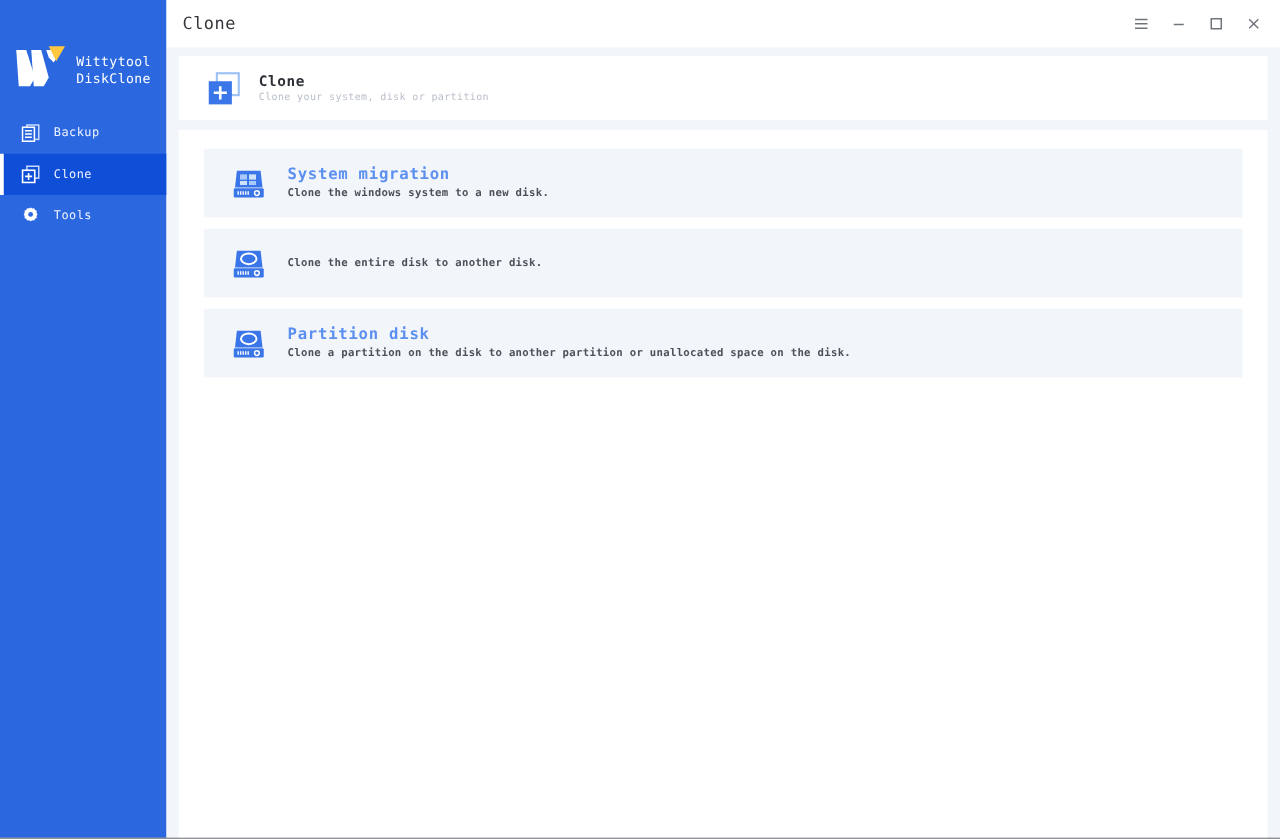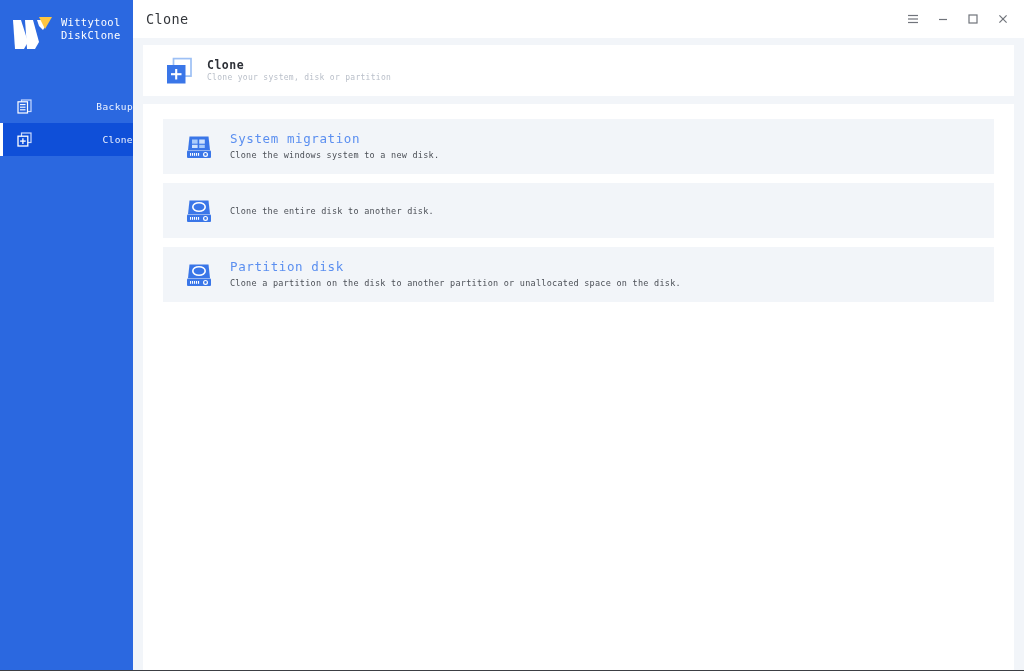--- a/index.html
+++ b/index.html
@@ -28,22 +28,22 @@
   #sidebar {
     width: 133px;
     height: 100%;
     background: #2b68e0;
     flex: 0 0 133px;
     position: relative;
   }
 
   .brand {
     display: flex;
-    align-items: flex-start;
-    padding: 16px 0 0 12px;
+    align-items: flex-end;
+    padding: 24px 0 0 12px;
     gap: 7px;
     height: 70px;
   }
 
   .brand-logo {
     position: relative;
     width: 42px;
     height: 34px;
     flex: 0 0 42px;
   }
@@ -61,21 +61,20 @@
   }
 
   .nav-item {
     position: relative;
     height: 33px;
     display: flex;
     align-items: center;
     padding-left: 17px;
     gap: 11px;
     cursor: pointer;
-    justify-content: space-between;
   }
 
   .nav-item.active {
     background: #0f4fd8;
   }
 
   .nav-item.active::before {
     content: "";
     position: absolute;
     left: 0; top: 0; bottom: 0;
@@ -175,20 +174,21 @@
     letter-spacing: 0.3px;
     line-height: 12px;
     text-align: right;
   }
 
   .card-area {
     margin-top: 8px;
     background: #ffffff;
     flex: 1;
     padding: 15px 20px 0 20px;
+    font-weight: bold;
   }
 
   .option-card {
     background: #f2f5f9;
     height: 55px;
     display: flex;
     align-items: center;
     padding-left: 21px;
     gap: 16px;
     margin-bottom: 9px;
@@ -255,20 +255,29 @@
           <svg width="15" height="15" viewBox="0 0 15 15">
             <rect x="4.5" y="1" width="9.5" height="9.5" fill="none" stroke="#c9daff" stroke-width="1.2"></rect>
             <rect x="1" y="4.2" width="9.8" height="9.8" fill="#0f4fd8" stroke="#ffffff" stroke-width="1.3"></rect>
             <line x1="5.9" y1="6.3" x2="5.9" y2="11.9" stroke="#ffffff" stroke-width="1.3"></line>
             <line x1="3.1" y1="9.1" x2="8.7" y2="9.1" stroke="#ffffff" stroke-width="1.3"></line>
           </svg>
         </span>
         <span class="nav-label">Clone</span>
       </div>
 
+      <div class="nav-item">
+        <span class="nav-icon">
+          <svg width="15" height="15" viewBox="0 0 24 24">
+            <path fill="#ffffff" d="M12 1.5l2.1 1.4 2.5-.4 1 2.3 2.3 1-.4 2.5 1.4 2.1-1.4 2.1.4 2.5-2.3 1-1 2.3-2.5-.4L12 19.3l-2.1-1.4-2.5.4-1-2.3-2.3-1 .4-2.5L3.1 10.4 4.5 8.3 4.1 5.8l2.3-1 1-2.3 2.5.4z"></path>
+            <circle cx="12" cy="10.4" r="3.1" fill="#2b68e0"></circle>
+          </svg>
+        </span>
+        <span class="nav-label">Tools</span>
+      </div>
 
 
     </div>
   </div>
 
   <div id="right">
 
     <div id="titlebar">
       <div id="page-title">Clone</div>
 

